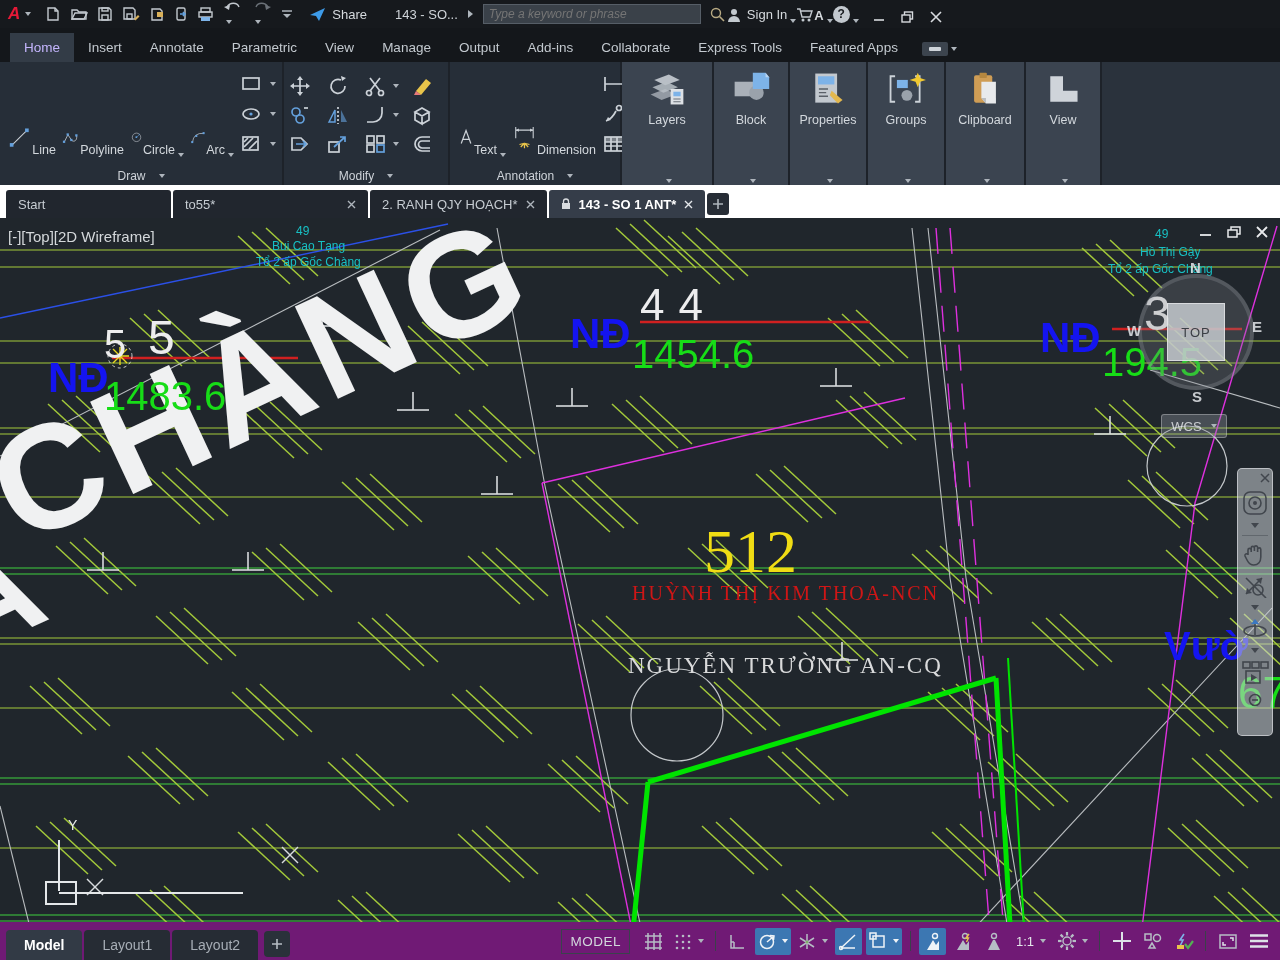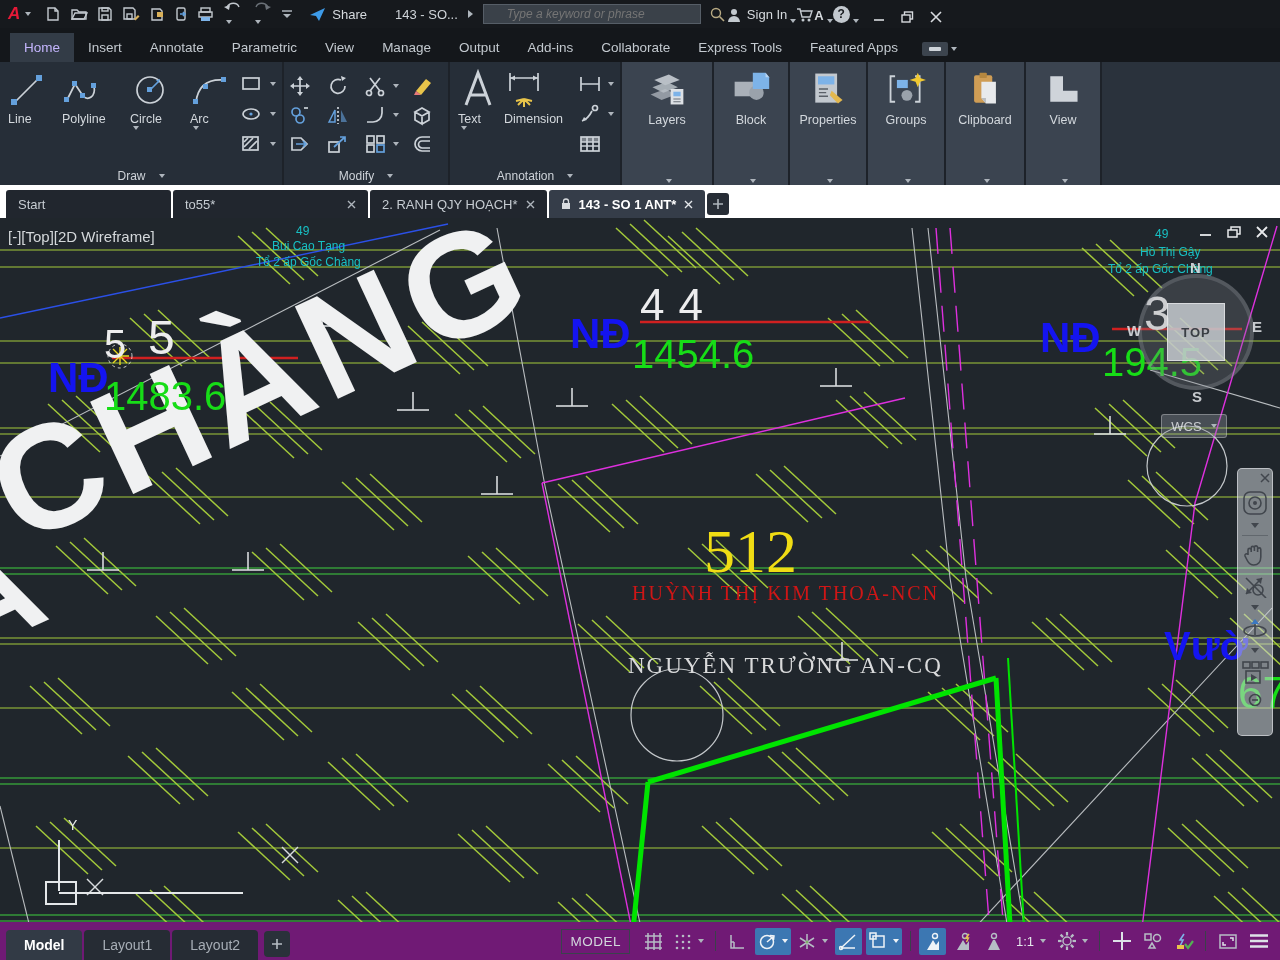--- a/index.html
+++ b/index.html
@@ -10,41 +10,41 @@
   
   .titlebar{height:28px;background:#16191d;display:flex;align-items:center;padding:0 8px;color:#d6dade;font-size:13px;flex:none}
   .logoA{color:#e51937;font-weight:bold;font-size:17px;font-style:italic;margin-right:2px}
   .caret{display:inline-block;width:0;height:0;border-left:3.5px solid transparent;border-right:3.5px solid transparent;border-top:4px solid #aeb5bc;margin-left:3px;vertical-align:middle}
   .qat{display:flex;align-items:center;gap:9px;margin-left:14px}
   .qat svg{display:block}
   .ticon{stroke:#c3c9cf;fill:none;stroke-width:1.4}
   .share{display:flex;align-items:center;gap:5px;margin-left:16px}
   .docname{margin-left:28px;color:#cfd4d9}
   .play{width:0;height:0;border-top:4px solid transparent;border-bottom:4px solid transparent;border-left:5px solid #aeb5bc;margin-left:10px}
-  .searchbox{margin-left:10px;width:218px;height:20px;background:#3a4149;border:1px solid #565e67;color:#9aa1a9;font-style:italic;font-size:12px;padding:0 23px;font-family:"Liberation Sans",sans-serif}
+  .searchbox{margin-left:10px;width:218px;height:20px;background:#3a4149;border:1px solid #565e67;color:#9aa1a9;font-style:italic;font-size:12px;padding:0 5px;font-family:"Liberation Sans",sans-serif}
   .tb-right{display:flex;align-items:flex-end;margin-left:8px}
   .signin{display:flex;align-items:center;gap:5px}
   .winbtns{display:flex;align-items:center;gap:16px;margin-left:14px;margin-right:2px}
 
   
   .ribbontabs{height:34px;background:#14171b;display:flex;align-items:flex-end;padding-left:10px;flex:none}
   .rtab{padding:7px 14px;font-size:13.5px;color:#c3c9cf;cursor:default}
   .rtab.active{background:#333c47;color:#c4b5fd}
   .ribbon-collapse{margin-left:10px;margin-bottom:6px;display:flex;align-items:center}
   .ribbon-collapse .box{width:26px;height:14px;background:#3c444e;border-radius:2px;display:flex;align-items:center;justify-content:center}
   .ribbon-collapse .bar{width:12px;height:4px;background:#cfd4da;border-radius:1px}
 
   
   .ribbon{height:123px;background:#2a323c;display:flex;flex:none}
   .panel{position:relative;height:100%;flex:none;border-right:2px solid #1d2229}
   .panel.dark{background:#262e38}
   .panel.light{background:#3b4450}
   .pfoot{position:absolute;bottom:2px;left:0;right:0;text-align:center;font-size:12px;color:#ced3d9;display:flex;align-items:center;justify-content:center;gap:10px}
   .pbody{display:flex;padding:7px 6px 0 8px;gap:6px}
-  .bigbtn{display:flex;flex-direction:column;align-items:flex-start;width:56px;cursor:default}
+  .bigbtn{display:flex;flex-direction:row;align-items:flex-end;width:56px;cursor:default}
   .bigbtn .blabel{font-size:12.5px;color:#d3d8dd;margin-top:3px;white-space:nowrap}
   .bicon{width:40px;height:40px}
   .s{stroke:#ccd2d8;fill:none;stroke-width:1.7}
   .sa{stroke:#64a0dc;fill:none;stroke-width:1.7}
   .af{fill:#64a0dc;stroke:none}
   .gf{fill:#b9bfc6;stroke:none}
   .minicol{display:flex;flex-direction:column;justify-content:flex-start;gap:4px;padding-top:2px}
   .minibtn{display:flex;align-items:center;gap:3px;height:26px}
   .micon{width:24px;height:22px}
   .mgrid{display:grid;grid-template-columns:38px 38px 46px 34px;grid-auto-rows:29px;padding-top:9px}
@@ -61,21 +61,21 @@
 
   
   .canvas-wrap{position:relative;width:1280px;height:704px;background:#20262c;flex:none;overflow:hidden}
   .canvas-wrap svg.cad{position:absolute;left:0;top:0}
   .vplabel{position:absolute;left:8px;top:10px;color:#d4d8db;font-size:15px;z-index:5}
   .vpwin{position:absolute;right:12px;top:8px;display:flex;gap:15px;z-index:6}
   .vpwin svg{display:block}
 
   .viewcube{position:absolute;left:1128px;top:48px;width:145px;height:180px;z-index:4;pointer-events:none}
   .vc-ring{position:absolute;left:10px;top:8px;width:116px;height:116px;border-radius:50%;background:rgba(125,130,138,0.28);border:4px solid rgba(160,165,172,0.25)}
-  .vc-face{position:absolute;left:39px;top:37px;width:58px;height:58px;background:rgba(198,202,207,0.85);border:1px solid rgba(255,255,255,0.5);display:flex;align-items:center;justify-content:center;font-size:13px;font-weight:bold;letter-spacing:1px;color:#3a3f45}
+  .vc-face{position:absolute;left:39px;top:37px;width:58px;height:58px;background:rgba(198,202,207,0.85);border:1px solid rgba(255,255,255,0.5);display:flex;align-items:center;justify-content:center;font-size:13px;font-weight:normal;letter-spacing:1px;color:#3a3f45}
   .vc-l{position:absolute;color:rgba(228,231,235,0.85);font-size:15px;font-weight:bold}
   .vc-n{left:62px;top:-7px}.vc-w{left:-1px;top:56px}.vc-e{left:124px;top:52px}.vc-s{left:64px;top:122px}
   .vc-wcs{position:absolute;left:33px;top:148px;width:66px;height:24px;background:rgba(150,156,163,0.35);border:1px solid rgba(255,255,255,0.3);border-radius:3px;display:flex;align-items:center;justify-content:center;gap:6px;color:rgba(232,235,238,0.8);font-size:13px}
 
   .navbar{position:absolute;left:1237px;top:250px;width:36px;height:268px;background:rgba(203,207,213,0.55);border:1px solid rgba(242,244,246,0.55);border-radius:5px;z-index:4;display:flex;flex-direction:column;align-items:center;padding-top:4px;gap:7px}
   .nv-close{align-self:flex-end;margin-right:2px}
   .nv-div{width:26px;height:1px;background:rgba(70,75,82,0.5)}
   .nv-caret{width:0;height:0;border-left:4px solid transparent;border-right:4px solid transparent;border-top:5px solid #41464d}
   .navbar svg{display:block}
   .nst{stroke:#41464d;fill:none;stroke-width:1.6}

